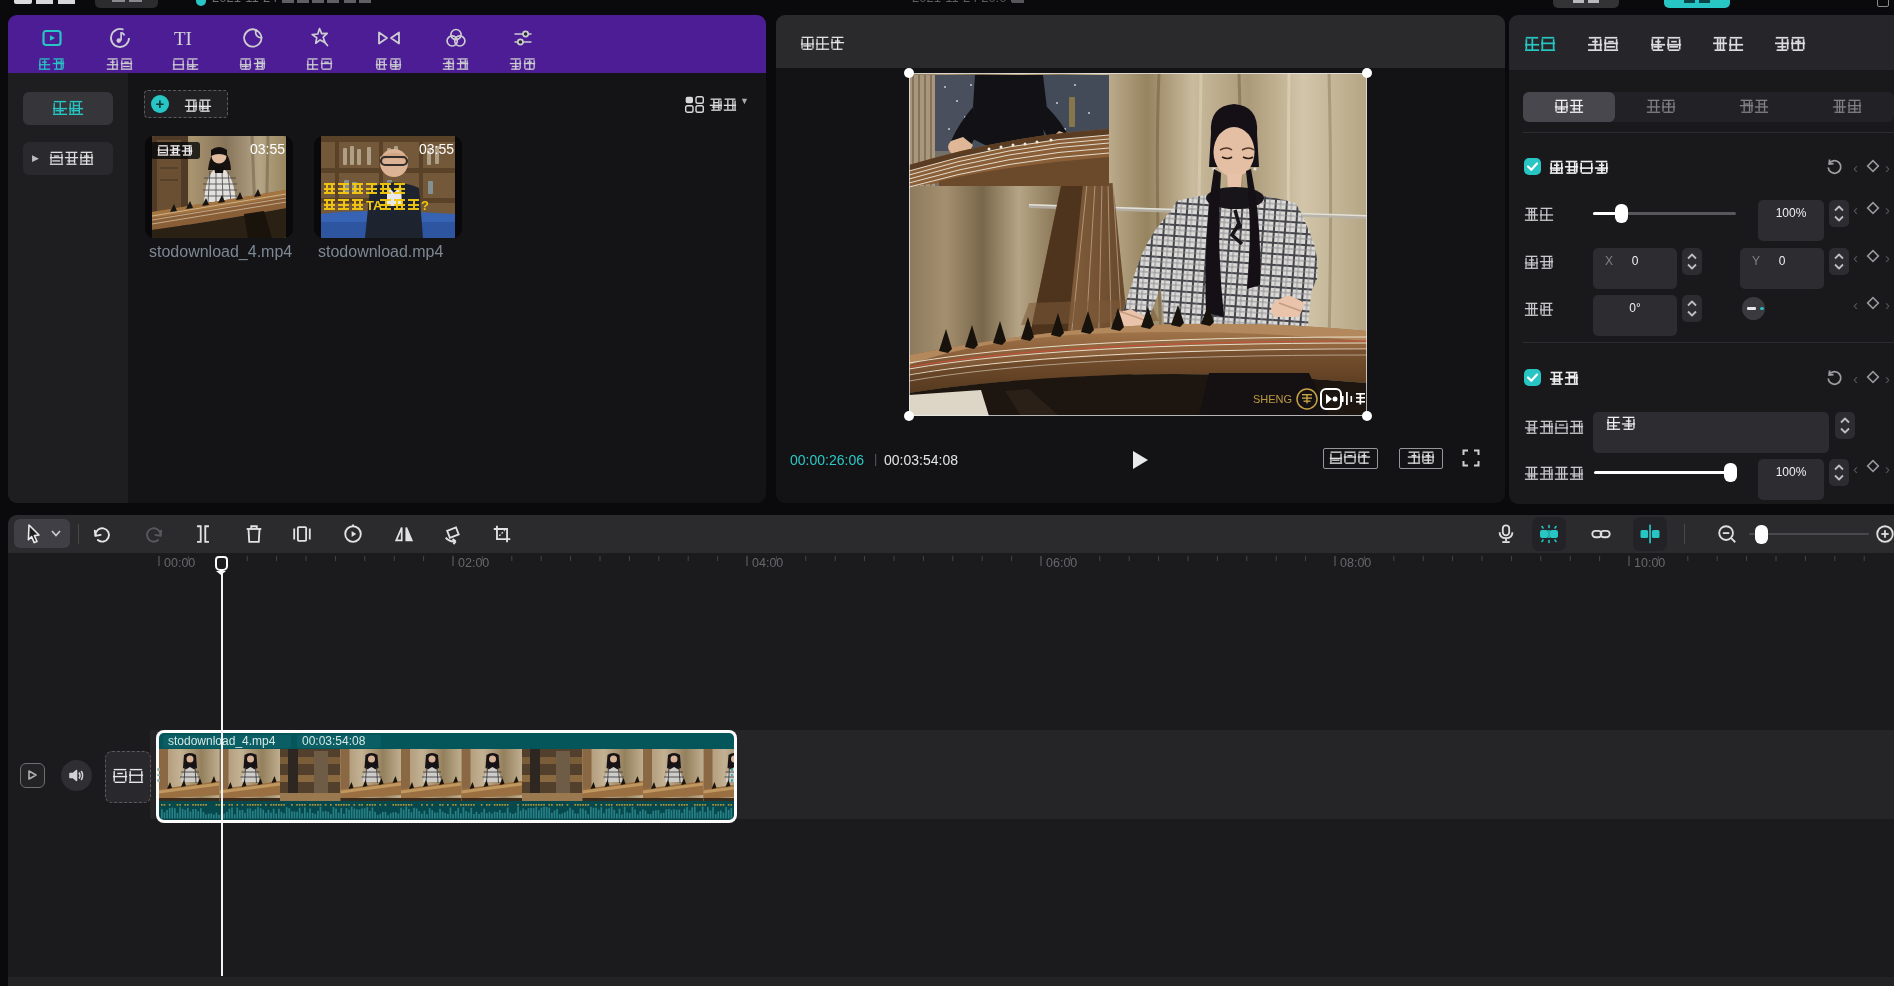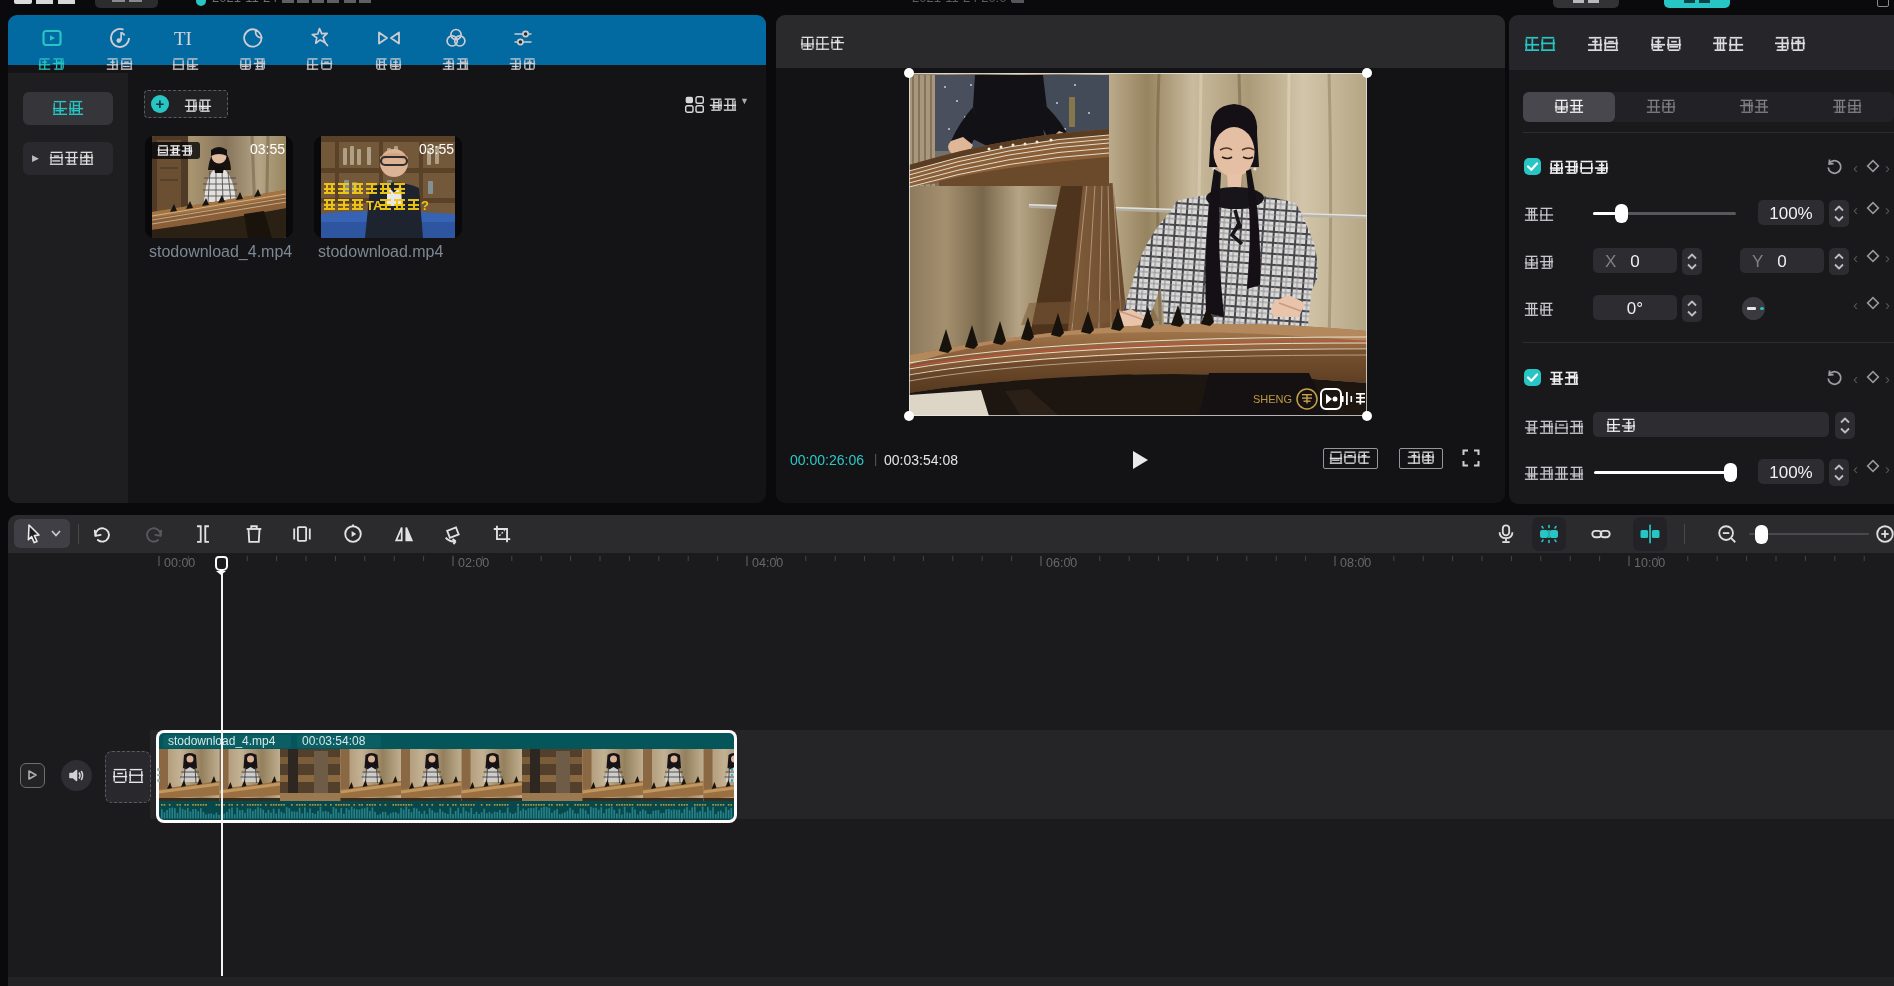--- a/index.html
+++ b/index.html
@@ -4,22 +4,22 @@
 <style>
   * { margin:0; padding:0; box-sizing:border-box; }
   html,body { width:1894px; height:986px; background:#0a0a0c; overflow:hidden;
     font-family:"Liberation Sans", sans-serif; }
   .abs { position:absolute; }
   .panel { position:absolute; background:#161618; border-radius:9px; }
   .tabitem { position:absolute; top:11px; width:60px; text-align:center; color:#cdcdd1; }
   .tabitem svg { display:inline-block; }
   .tablabel { font-size:13px; margin-top:2px; letter-spacing:1px; }
   .lbl { position:absolute; font-size:15px; color:#c9c9cd; }
-  .vbox { position:absolute; height:25px; background:#2c2c31; border-radius:5px; color:#f0f0f2;
-          font-size:17px; text-align:center; line-height:27px; }
+  .vbox { position:absolute; height:41px; background:#2c2c31; border-radius:5px; color:#f0f0f2;
+          font-size:12px; text-align:center; line-height:27px; }
   .spin { position:absolute; width:20px; height:27px; background:#2c2c31; border-radius:5px; }
   .kfl { position:absolute; font-size:15px; color:#57575c; }
   .tbico { position:absolute; top:8px; width:22px; height:22px; }
 </style>
 </head>
 <body>
 
 <div class="abs" style="left:0;top:0;width:1894px;height:15px;background:#0a0a0c;overflow:hidden;">
   <div class="abs" style="left:14px;top:-4px;width:18px;height:8px;background:#dcdcde;border-radius:2px;"></div>
   <div class="abs" style="left:36px;top:0;width:17px;height:4px;background:#d8d8da;"></div>
@@ -40,21 +40,21 @@
   <div class="abs" style="left:1553px;top:-14px;width:66px;height:22px;background:#333336;border-radius:5px;"></div>
   <div class="abs" style="left:1573px;top:0;width:11px;height:3px;background:#b9b9bd;"></div>
   <div class="abs" style="left:1588px;top:0;width:11px;height:3px;background:#b9b9bd;"></div>
   <div class="abs" style="left:1664px;top:-14px;width:66px;height:22px;background:#27c5c3;border-radius:5px;"></div>
   <div class="abs" style="left:1684px;top:0;width:11px;height:3px;background:#0b4446;"></div>
   <div class="abs" style="left:1699px;top:0;width:11px;height:3px;background:#0b4446;"></div>
   <div class="abs" style="left:1877px;top:-3px;width:12px;height:10px;border:1.5px solid #8a8a8e;border-radius:2px;"></div>
 </div>
 
 <div class="panel" id="mediaPanel" style="left:8px;top:15px;width:758px;height:488px;background:#141416;">
-  <div class="abs" style="left:0;top:0;width:758px;height:50px;background:#0369a1;border-radius:9px 9px 0 0;" id="mediaTabs">
+  <div class="abs" style="left:0;top:0;width:758px;height:58px;background:#4c1d95;border-radius:9px 9px 0 0;" id="mediaTabs">
     <div class="tabitem" style="left:14px;color:#27c5c3;">
       <svg width="24" height="24" viewBox="0 0 24 24">
           <rect x="3.5" y="5" width="17" height="14" rx="2.5" fill="none" stroke="#27c5c3" stroke-width="2.2"></rect>
           <path d="M10 9.2 L15 12 L10 14.8 Z" fill="#27c5c3"></path>
         </svg>
       <div class="tablabel zh"><svg width="29" height="13" style="transform:translateY(1.3px)">
             <rect x="1.5" y="1.0" width="10.1" height="1.3" fill="rgb(39, 197, 195)"></rect>
             <rect x="0.8" y="6.8" width="11.4" height="1.3" fill="rgb(39, 197, 195)"></rect>
             <rect x="0.8" y="11.2" width="11.4" height="1.3" fill="rgb(39, 197, 195)"></rect>
             <rect x="6.1" y="2.3" width="1.3" height="10.1" fill="rgb(39, 197, 195)"></rect>

